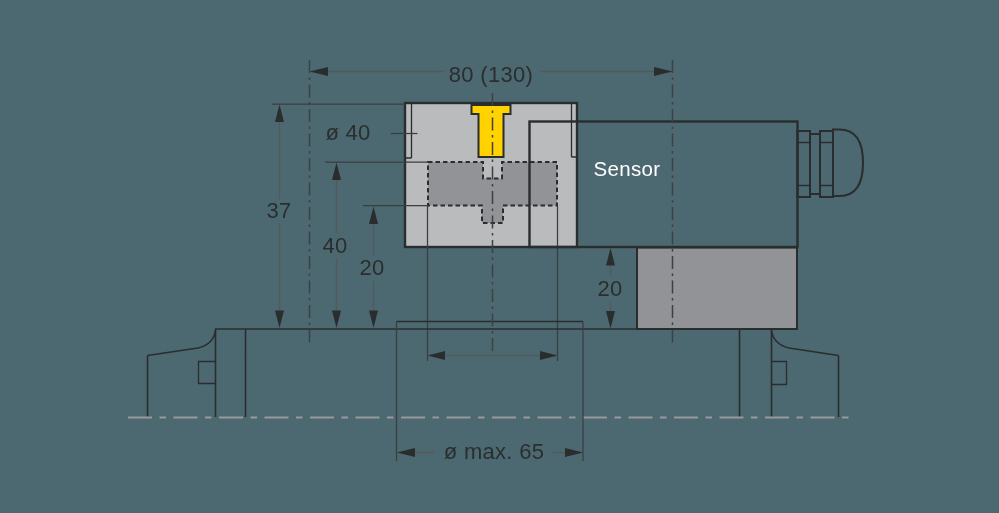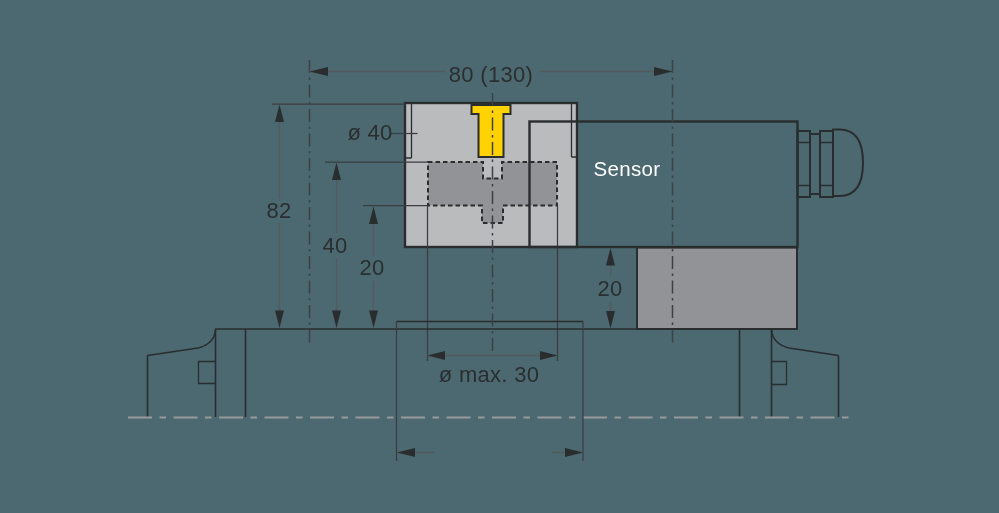--- a/index.html
+++ b/index.html
@@ -34,21 +34,21 @@
   .cl-h{stroke:var(--centerline-gray);stroke-width:2.2;fill:none;stroke-dasharray:24 7.5 6.5 7.5;}
 
   
   .lbl{position:absolute;transform:translate(-50%,-50%);white-space:nowrap;
        color:var(--text-color);font-size:22px;letter-spacing:0.3px;line-height:1;}
   .lbl-width{left:491px;top:75px;}
   .lbl-55{left:279px;top:211px;}
   .lbl-40{left:335px;top:246px;}
   .lbl-30{left:372px;top:268px;}
   .lbl-20{left:610px;top:289px;text-align:center;}
-  .lbl-d40{left:370px;top:133px;}
+  .lbl-d40{left:348px;top:133px;}
   .lbl-sensor{left:627px;top:169px;font-size:20.5px;color:#ffffff;}
   .lbl-dm30{left:489px;top:375px;}
   .lbl-dm65{left:494px;top:452px;}
 </style>
 </head>
 <body>
 
 <div class="canvas">
 
   <svg width="999" height="513" viewBox="0 0 999 513">
@@ -146,20 +146,20 @@
     </g>
 
     <g>
       <path class="dim" d="M397,452.5 H435 M552,452.5 H583"></path>
       <path class="ah" d="M397,452.5 L415,448 L415,457 Z"></path>
       <path class="ah" d="M583,452.5 L565,448 L565,457 Z"></path>
     </g>
   </svg>
 
   <div class="lbl lbl-width">80 (130)</div>
-  <div class="lbl lbl-55">82</div>
+  <div class="lbl lbl-55">37</div>
   <div class="lbl lbl-40">40</div>
   <div class="lbl lbl-30">20</div>
   <div class="lbl lbl-20">20</div>
   <div class="lbl lbl-d40">ø 40</div>
   <div class="lbl lbl-sensor">Sensor</div>
-  <div class="lbl lbl-dm30">ø max. 30</div>
+  <div class="lbl lbl-dm65">ø max. 65</div>
 </div>
 
 </body></html>

